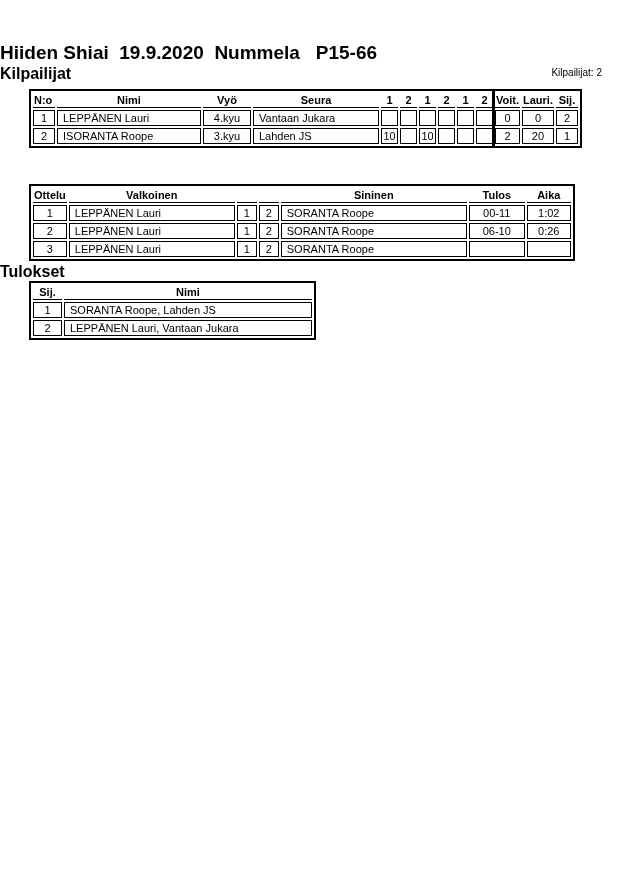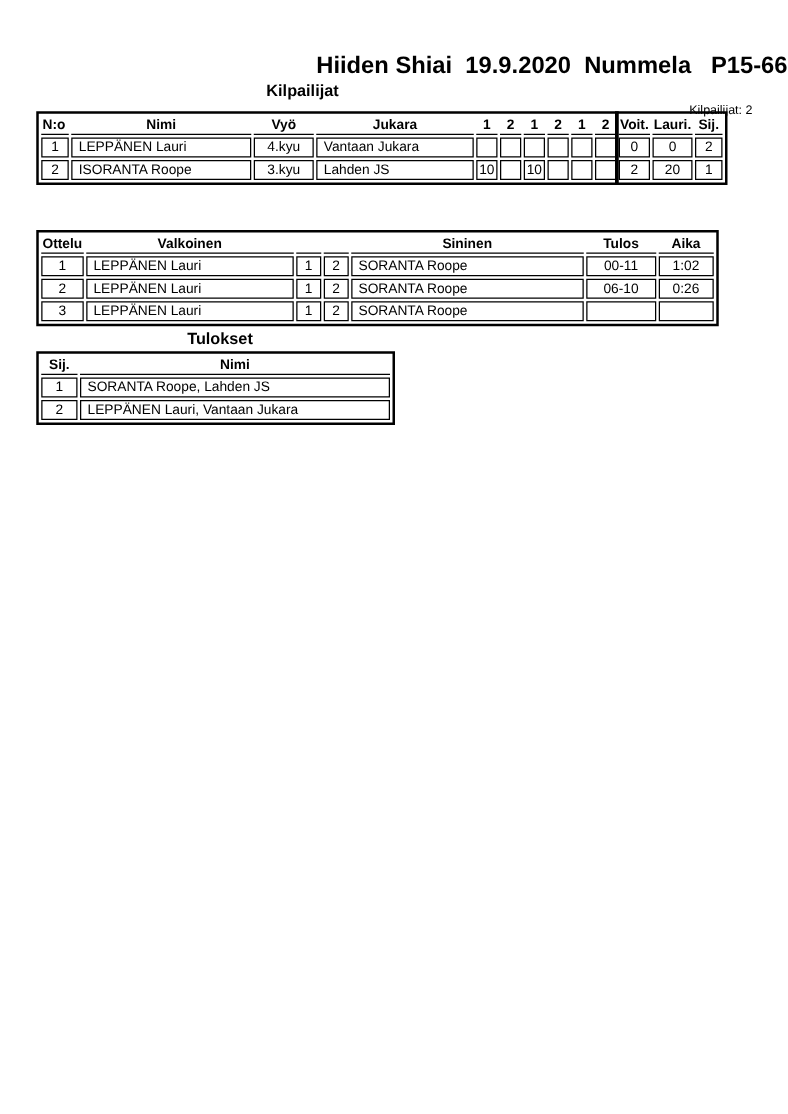--- a/index.html
+++ b/index.html
@@ -2,30 +2,30 @@
 <html><head>
 <meta charset="utf-8">
 <style>
   html,body { margin:0; padding:0; background:#fff; }
   .page {
     position:relative; width:630px; height:891px; background:#ffffff;
     font-family:"Liberation Sans","DejaVu Sans",sans-serif; color:#000;
     overflow:hidden;
   }
   .main-title {
-    position:absolute; top:42px; left:0; width:630px; text-align:right;
+    position:absolute; top:42px; left:0; width:630px; text-align:left;
     font-size:19px; font-weight:bold; white-space:pre;
   }
   .sec-title {
-    position:absolute; font-size:13px; font-weight:bold; text-align:center;
+    position:absolute; font-size:16px; font-weight:bold; text-align:left;
   }
   .t-kilpailijat { top:65px; left:0; width:484px; }
   .t-ottelut    { top:161px; left:0; width:544px; }
   .t-tulokset   { top:263px; left:0; width:352px; }
-  .count-label { position:absolute; top:83px; right:28px; font-size:10px; }
+  .count-label { position:absolute; top:67px; right:28px; font-size:10px; }
 
   .tbl-wrap { position:absolute; }
   .w1 { left:29px; top:89px;border-radius:24px; }
   .w2 { left:29px; top:184px; }
   .w3 { left:29px; top:281px; }
 
   table.tbl {
     border-collapse:separate; border-spacing:2px;
     border:2px solid #000; table-layout:fixed;
     font-size:11px; line-height:14px;
@@ -68,21 +68,21 @@
           <col style="width:17px">
         <col style="width:22px">
           <col style="width:22px">
           <col style="width:22px">
       </colgroup>
       <thead>
         <tr>
           <th class="hleft">N:o</th>
           <th>Nimi</th>
           <th>Vyö</th>
-          <th>Jukara</th>
+          <th>Seura</th>
           <th>1</th>
           <th>2</th>
           <th>1</th>
           <th>2</th>
           <th>1</th>
           <th>2</th>
           <th>Voit.</th>
           <th>Lauri.</th>
           <th>Sij.</th>
         </tr>

